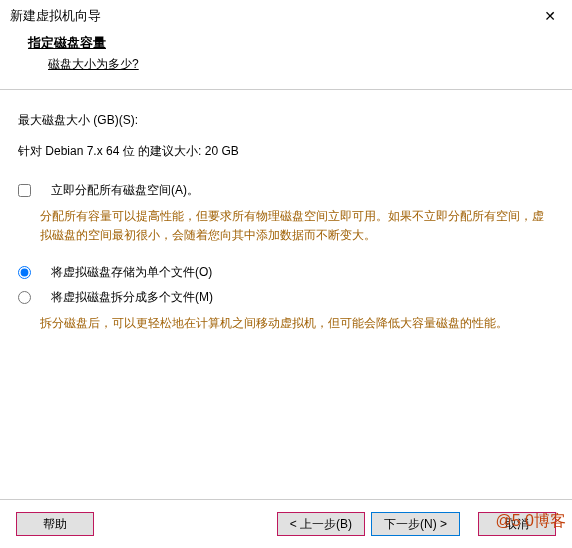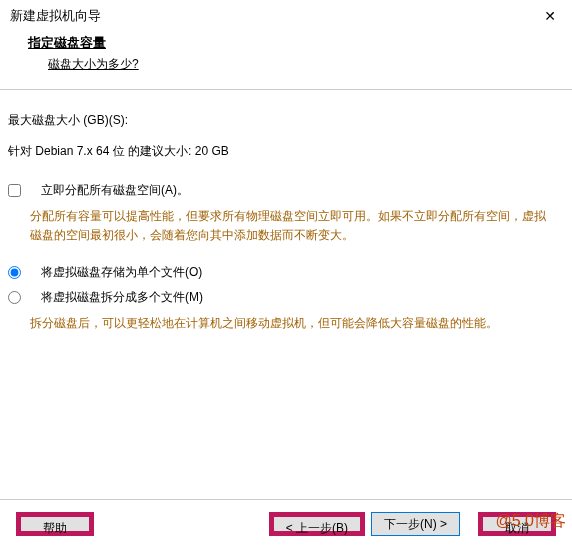--- a/index.html
+++ b/index.html
@@ -38,21 +38,21 @@
   .subheading {
     padding-left: 20px;
     font-size: 12px;
   }
   .hr {
     border: none;
     border-top: 1px solid #ccc;
     margin: 0;
   }
   .body {
-    padding: 22px 18px 0 8px;
+    padding: 22px 18px 0 18px;
   }
   .row-size {
     display: flex;
     align-items: center;
     gap: 6px;
     margin-bottom: 14px;
   }
   .size-label { font-size: 12px; }
   .spinner-wrap {
     display: flex;
@@ -111,21 +111,21 @@
     position: absolute;
     left: 0; right: 0; bottom: 0;
     border-top: 1px solid #ccc;
     padding: 12px 16px;
     display: flex;
     align-items: center;
     background: #fff;
   }
   .btn {
     background: #e1e1e1;
-    border: 5px solid #be185d;
+    border: 1px solid #be185d;
     padding: 4px 12px;
     font-size: 12px;
     min-width: 78px;
     text-align: center;
     cursor: default;
     height: 24px;
     line-height: 14px;
     font-family: inherit;
   }
   .btn-default {

